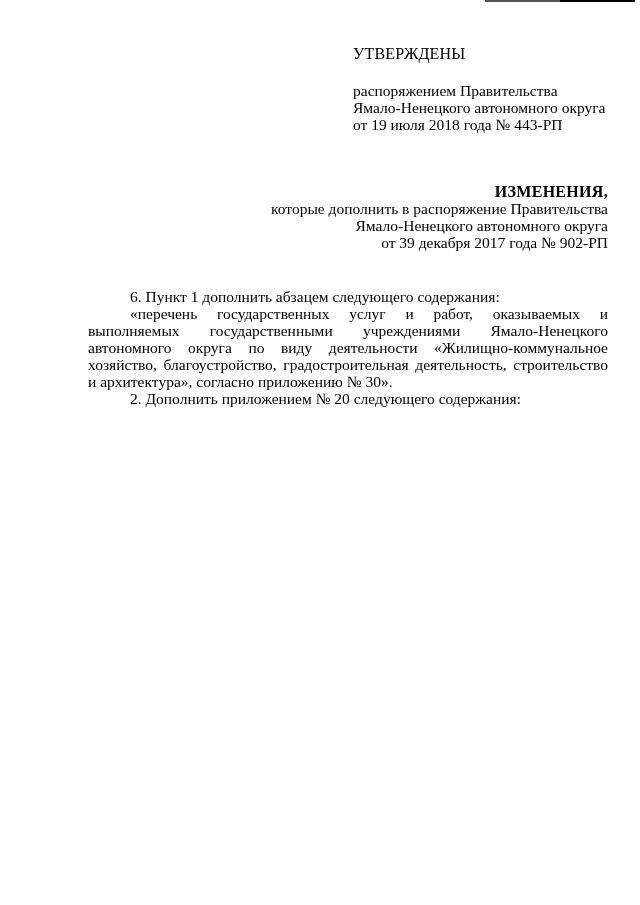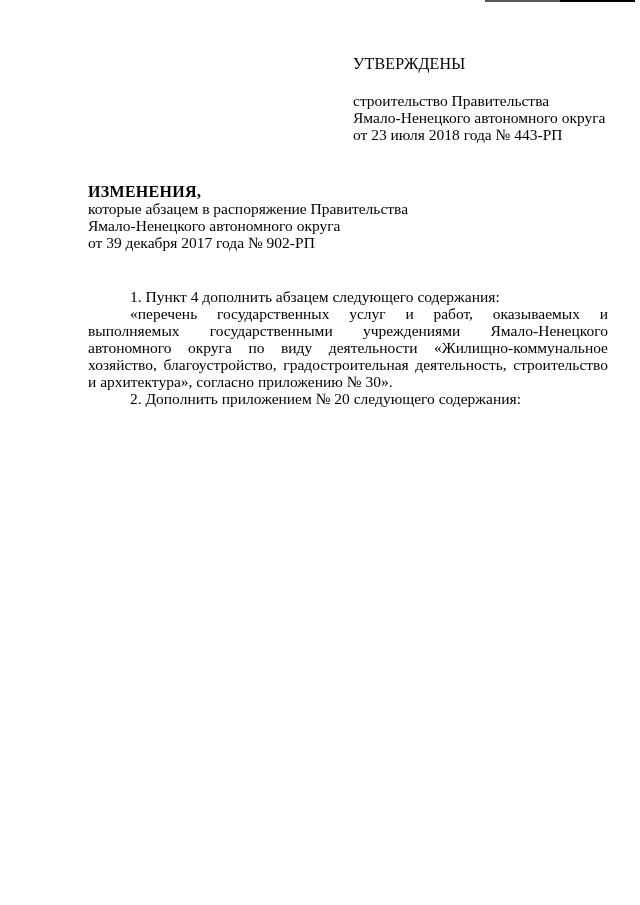--- a/index.html
+++ b/index.html
@@ -19,38 +19,38 @@
       position: absolute;
       top: 0;
       left: 485px;
       width: 150px;
       height: 2px;
       background: linear-gradient(to right, #555555 0%, #555555 50%, #000000 50%, #000000 100%);
     }
     .approval {
       position: absolute;
       left: 353px;
-      top: 55px;
+      top: 45px;
       font-size: 15.5px;
       line-height: 17px;
     }
     .approval .stamp {
       font-size: 16px;
       letter-spacing: 0.2px;
       margin-bottom: 20px;
     }
     .approval .line {
       white-space: nowrap;
     }
     .changes-heading {
       position: absolute;
       left: 88px;
       width: 520px;
       top: 183px;
-      text-align: left;
+      text-align: right;
       font-size: 15.5px;
       line-height: 17px;
     }
     .changes-heading .title {
       font-weight: bold;
       font-size: 16px;
       letter-spacing: 0.3px;
     }
     .body-text {
       position: absolute;
@@ -66,29 +66,29 @@
       text-align: justify;
     }
   </style>
 </head>
 <body>
 
 <div class="top-rule"></div>
 
 <div class="approval">
   <div class="stamp">УТВЕРЖДЕНЫ</div>
-  <div class="line">строительство Правительства</div>
+  <div class="line">распоряжением Правительства</div>
   <div class="line">Ямало-Ненецкого автономного округа</div>
-  <div class="line">от 23 июля 2018 года № 443-РП</div>
+  <div class="line">от 19 июля 2018 года № 443-РП</div>
 </div>
 
 <div class="changes-heading">
   <div class="title">ИЗМЕНЕНИЯ,</div>
-  <div>которые абзацем в распоряжение Правительства</div>
+  <div>которые дополнить в распоряжение Правительства</div>
   <div>Ямало-Ненецкого автономного округа</div>
   <div>от 39 декабря 2017 года № 902-РП</div>
 </div>
 
 <div class="body-text">
-  <p>1. Пункт 4 дополнить абзацем следующего содержания:</p>
+  <p>6. Пункт 1 дополнить абзацем следующего содержания:</p>
   <p>«перечень государственных услуг и работ, оказываемых и выполняемых государственными учреждениями Ямало-Ненецкого автономного округа по виду деятельности «Жилищно-коммунальное хозяйство, благоустройство, градостроительная деятельность, строительство и архитектура», согласно приложению № 30».</p>
   <p>2. Дополнить приложением № 20 следующего содержания:</p>
 </div>
 
 </body></html>

